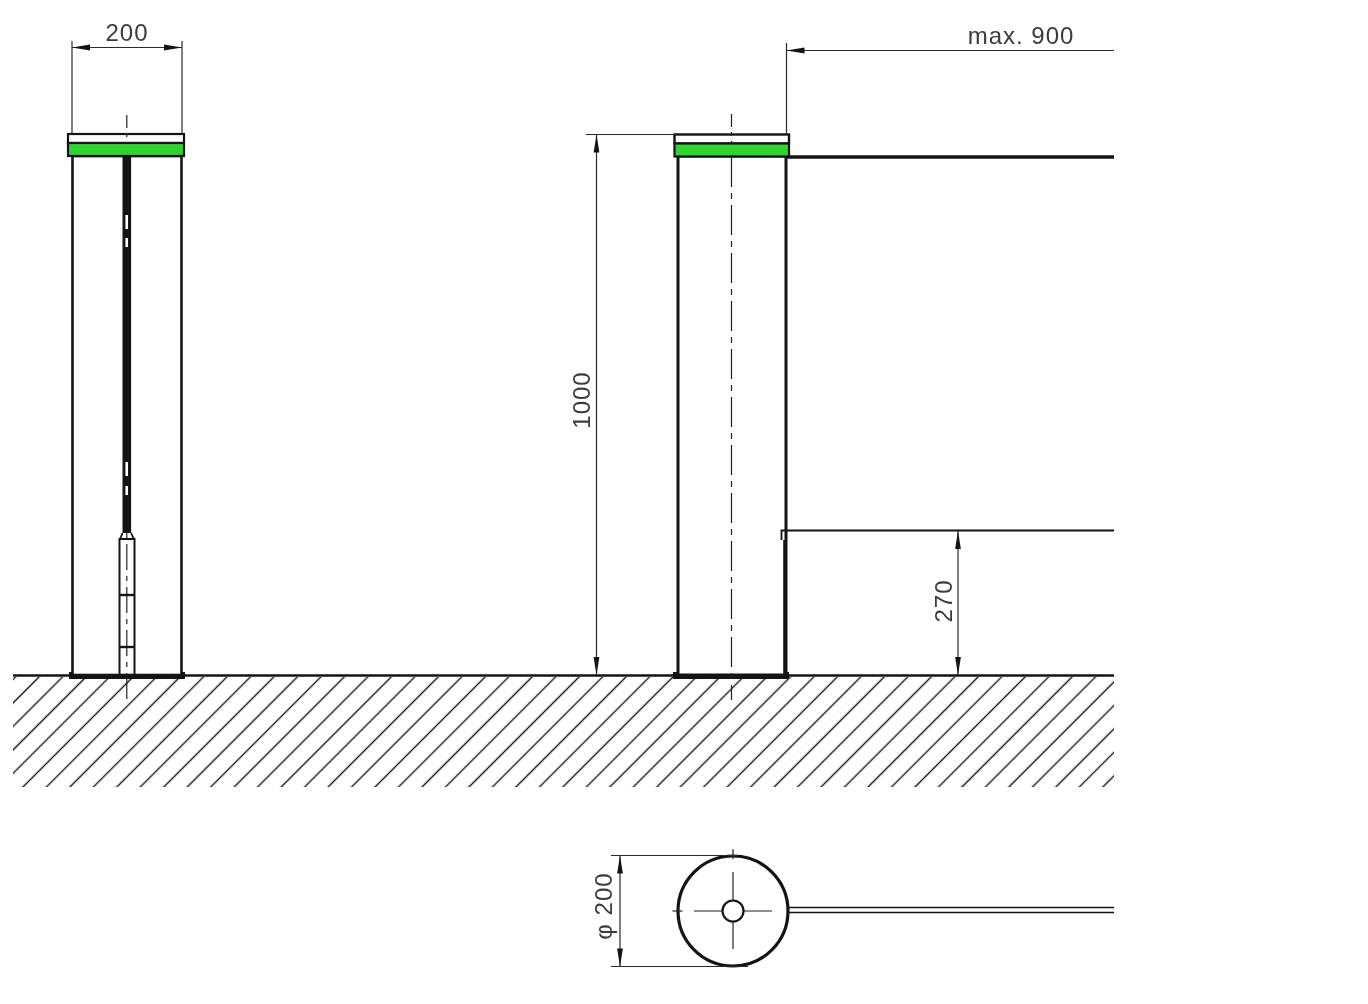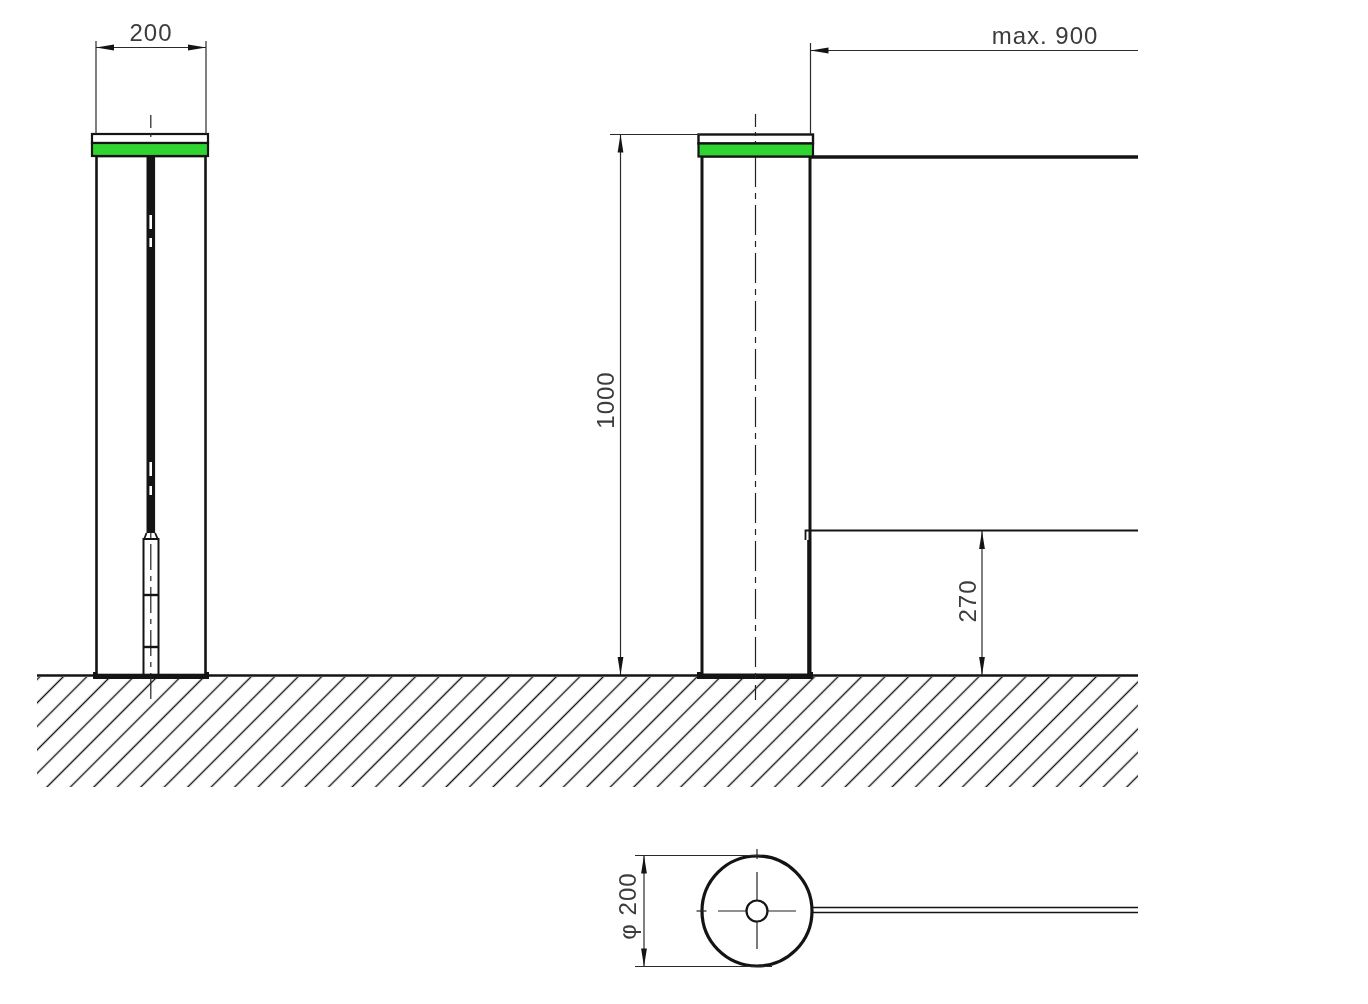--- a/index.html
+++ b/index.html
@@ -1,16 +1,16 @@
 <!DOCTYPE html>
 <html><head>
 <meta charset="utf-8">
 <style>
   html,body{margin:0;padding:0;background:#ffffff;}
-  .stage{width:1114px;height:1004px;position:relative;background:#ffffff;overflow:hidden;padding-left:24px;}
+  .stage{width:1114px;height:1004px;position:relative;background:#ffffff;overflow:hidden;}
   .dim-text{
     font-family:"Liberation Sans", sans-serif;
     font-size:24px;
     letter-spacing:1px;
   }
   svg{display:block;}
 </style>
 </head>
 <body>
 

